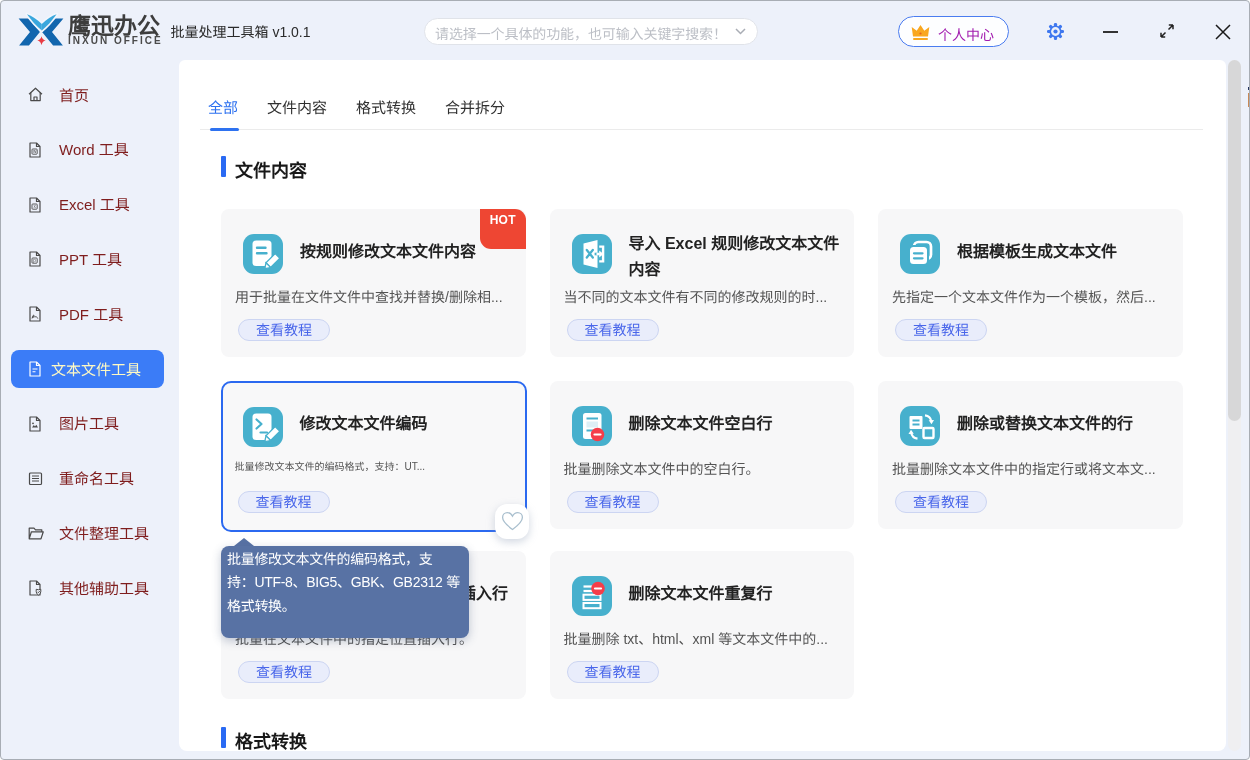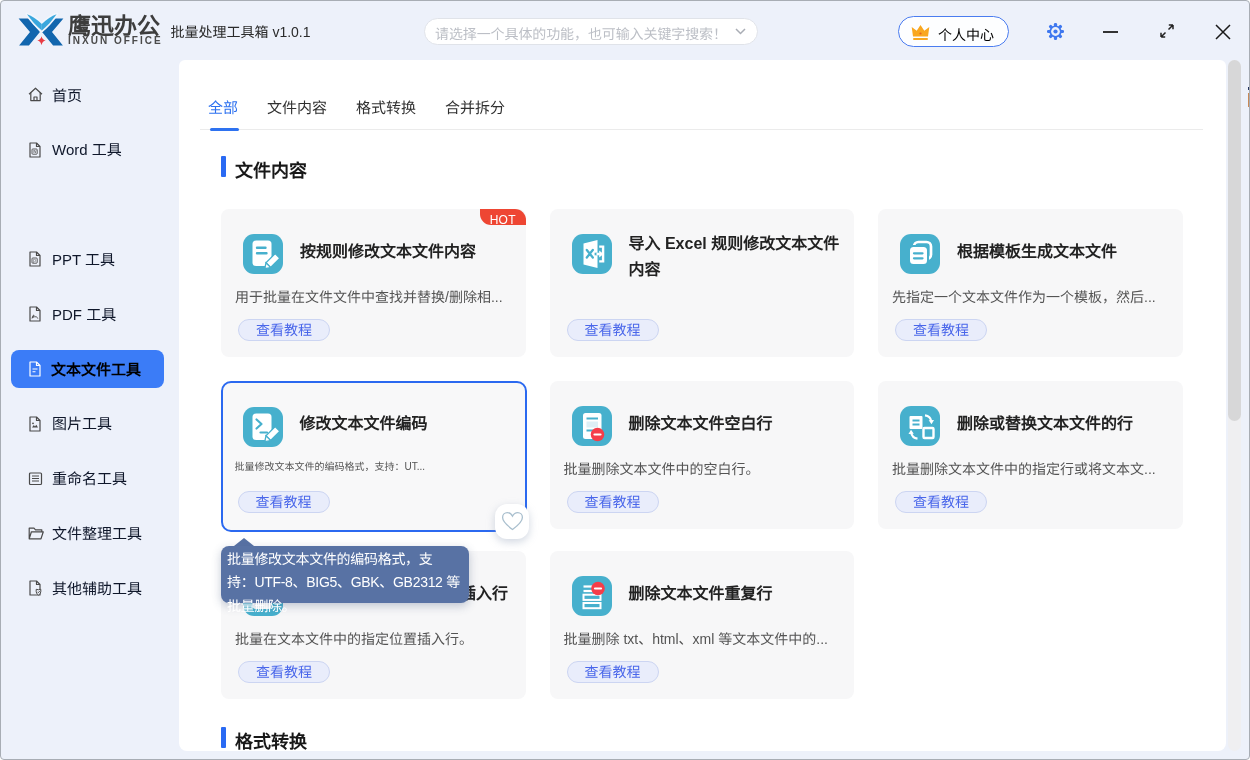--- a/index.html
+++ b/index.html
@@ -6,51 +6,51 @@
 html,body { width:1250px; height:760px; background:#fff; font-family:"Liberation Sans", sans-serif; }
 #win { position:relative; width:1250px; height:760px; background:#edf1fa; border:1px solid #a8adb4; border-radius:4px; overflow:hidden; }
 .abs { position:absolute; }
 
 #brandzh { left:67px; top:11px; font-size:23px; line-height:29px; font-weight:bold; color:#3d3d3d; }
 #branden { left:67px; top:35px; font-size:10px; line-height:10px; font-weight:bold; color:#4a4a4a; letter-spacing:2px; }
 #apptitle { left:169.5px; top:20px; font-size:14px; color:#2b2b2b; }
 #searchbox { left:423px; top:17px; width:334px; height:27px; background:#fff; border:1px solid #e0e3e9; border-radius:13.5px; }
 #searchph { left:434px; top:21.5px; font-size:14px; color:#bcbfc6; letter-spacing:-0.1px; }
 #vipbtn { left:897px; top:15px; width:111px; height:31px; border:1px solid #4a7cf0; border-radius:15.5px; background:#fdfeff; }
-#viptext { left:937px; top:23px; font-size:14px; color:#000000; }
+#viptext { left:937px; top:23px; font-size:14px; color:#a21caf; }
 
 .nav { position:absolute; left:0; width:178px; height:38px; }
 .nav .ico { position:absolute; left:27px; top:11px; }
-.nav .lbl { position:absolute; left:51px; top:7.5px; font-size:15px; color:#0f172a; white-space:nowrap; }
+.nav .lbl { position:absolute; left:58px; top:7.5px; font-size:15px; color:#7f1d1d; white-space:nowrap; }
 #navsel { position:absolute; left:10px; width:153px; height:38px; background:#3b7cf7; border-radius:8px; }
-#navsel .lbl { color:#000000; font-weight:bold; }
+#navsel .lbl { color:#fef9c3; font-weight:normal; }
 
 #panel { left:178px; top:59px; width:1047px; height:691px; background:#fff; border-radius:6px 6px 8px 8px; }
 .tab { position:absolute; top:95px; font-size:15px; color:#303030; }
 .tabact { color:#2e72f0; }
 #tabline { left:199px; top:128px; width:1003px; height:1px; background:#ebebeb; }
 #tabul { left:209px; top:127px; width:29px; height:3px; background:#2e72f0; border-radius:2px; }
 .secbar { position:absolute; width:5px; height:21px; background:#2a6af3; border-radius:1px; }
 .sectitle { position:absolute; font-size:18px; font-weight:bold; color:#181818; }
 
 .card { position:absolute; width:304.5px; height:148px; background:#f7f7f8; border-radius:8px; }
 .card .ic { position:absolute; left:22px; top:25px; width:40px; height:40px; }
 .card .t1 { position:absolute; left:79px; top:30px; width:210px; font-size:16px; font-weight:bold; color:#222; line-height:26px; white-space:nowrap; }
 .card .t2 { position:absolute; left:79px; top:22px; width:215px; font-size:16px; font-weight:bold; color:#222; line-height:26px; }
 .card .d { position:absolute; left:14px; top:76.5px; width:278px; font-size:14px; color:#545454; white-space:nowrap; overflow:hidden; }
 .card .btn { position:absolute; left:17px; top:110px; height:22px; padding:0 17px; background:#e9edfb; border:1px solid #ccd5f2; border-radius:11px; font-size:14px; color:#4a67ea; line-height:20px; }
-#hot { position:absolute; right:0; top:0; width:45.5px; height:16px; background:#ee4633; border-radius:0 11px 0 11px; color:#fff; font-size:12px; font-weight:normal; text-align:center; line-height:22px; letter-spacing:0.3px; }
+#hot { position:absolute; right:0; top:0; width:45.5px; height:40px; background:#ee4633; border-radius:0 11px 0 11px; color:#fff; font-size:12px; font-weight:bold; text-align:center; line-height:22px; letter-spacing:0.3px; }
 #selcard { position:absolute; left:219.5px; top:380px; width:306px; height:151px; background:#f8f8f9; border:2px solid #2b69f0; border-radius:10px; }
 #selcard .ic { position:absolute; left:20px; top:24px; width:40px; height:40px; }
 #selcard .t1 { position:absolute; left:77px; top:28px; font-size:16px; font-weight:bold; color:#222; line-height:26px; white-space:nowrap; }
 #selcard .d { position:absolute; left:12px; top:74.5px; width:278px; font-size:10px; color:#545454; white-space:nowrap; overflow:hidden; }
 #selcard .btn { position:absolute; left:15px; top:108px; height:22px; padding:0 17px; background:#e9edfb; border:1px solid #ccd5f2; border-radius:11px; font-size:14px; color:#4a67ea; line-height:20px; display:inline-block; }
 #heart { position:absolute; left:494px; top:503px; width:34px; height:35px; background:#fff; border-radius:12px; box-shadow:0 3px 9px rgba(140,155,180,.4); }
 
-#tip { position:absolute; left:220px; top:544.5px; width:248px; height:57px; background:#5872a4; border-radius:8px; box-shadow:0 3px 10px rgba(60,80,120,.3); color:#fff; font-size:14px; line-height:23.8px; padding:2px 0 0 6px; }
+#tip { position:absolute; left:220px; top:544.5px; width:248px; height:92px; background:#5872a4; border-radius:8px; box-shadow:0 3px 10px rgba(60,80,120,.3); color:#fff; font-size:14px; line-height:23.8px; padding:2px 0 0 6px; }
 #tip div { white-space:nowrap; letter-spacing:-0.3px; }
 #tiparrow { position:absolute; left:232.5px; top:536.8px; width:0; height:0; border-left:10px solid transparent; border-right:10px solid transparent; border-bottom:8px solid #5872a4; }
 
 #sctrack { left:1226.5px; top:59px; width:13px; height:691px; background:#efeff1; border-radius:7px; }
 #scthumb { left:1226.5px; top:59px; width:13px; height:361px; background:#d7d7d8; border-radius:7px; }
 
 #botline { left:8px; top:757.5px; width:1234px; height:2px; background:#c6c6c6; }
 #botseg { left:190px; top:757.5px; width:43px; height:2px; background:#7a7a7a; }
 </style>
 </head>
@@ -139,20 +139,31 @@
     <svg class="ico" width="14" height="16" viewBox="0 0 14 16">
         <g fill="none" stroke="#4a4a4a" stroke-width="1.2" stroke-linejoin="round">
           <path d="M2,1 H8.5 L12,4.5 V15 H2 Z"></path>
           <path d="M8.5,1 V4.5 H12"></path>
           <rect x="4" y="7" width="5.2" height="5.2" rx="0.8" stroke-width="0.9"></rect>
         </g>
         <text x="6.6" y="11" font-size="4.6" text-anchor="middle" fill="#4a4a4a">w</text>
       </svg>
     <div class="lbl">Word 工具</div>
   </div>
+  <div class="nav" style="top:184.6px">
+    <svg class="ico" width="14" height="16" viewBox="0 0 14 16">
+        <g fill="none" stroke="#4a4a4a" stroke-width="1.2" stroke-linejoin="round">
+          <path d="M2,1 H8.5 L12,4.5 V15 H2 Z"></path>
+          <path d="M8.5,1 V4.5 H12"></path>
+          <rect x="4" y="7" width="5.2" height="5.2" rx="0.8" stroke-width="0.9"></rect>
+        </g>
+        <text x="6.6" y="11" font-size="4.6" text-anchor="middle" fill="#4a4a4a">x</text>
+      </svg>
+    <div class="lbl">Excel 工具</div>
+  </div>
   <div class="nav" style="top:239.4px">
     <svg class="ico" width="14" height="16" viewBox="0 0 14 16">
         <g fill="none" stroke="#4a4a4a" stroke-width="1.2" stroke-linejoin="round">
           <path d="M2,1 H8.5 L12,4.5 V15 H2 Z"></path>
           <path d="M8.5,1 V4.5 H12"></path>
           <rect x="4" y="7" width="5.2" height="5.2" rx="0.8" stroke-width="0.9"></rect>
         </g>
         <text x="6.6" y="11" font-size="4.6" text-anchor="middle" fill="#4a4a4a">p</text>
       </svg>
     <div class="lbl">PPT 工具</div>
@@ -247,20 +258,21 @@
     <svg class="ic" viewBox="0 0 40 40">
         <rect width="40" height="40" rx="11" fill="#47b0cd"></rect>
         <path d="M11.5,9.5 L25.5,6 V34 L11.5,30.5 Z" fill="#fff"></path>
         <path d="M14.8,16 L20.8,23.5 M20.8,16 L14.8,23.5" stroke="#47b0cd" stroke-width="2.3" stroke-linecap="round"></path>
         <rect x="22.6" y="18.7" width="3" height="2.6" fill="#47b0cd"></rect>
         <path d="M27.2,12.6 H31.1 V27.4 H27.2" fill="none" stroke="#fff" stroke-width="2.4"></path>
         <path d="M24.5,20 h3.2" stroke="#fff" stroke-width="2.6"></path>
         <path d="M27.2,16.4 L31.6,20 L27.2,23.6 Z" fill="#fff"></path>
       </svg>
     <div class="t2">导入 Excel 规则修改文本文件内容</div>
+    <div class="d">当不同的文本文件有不同的修改规则的时...</div>
     <div class="btn">查看教程</div>
   </div>
   <div class="card" style="left:877px;top:208px">
     <svg class="ic" viewBox="0 0 40 40">
         <rect width="40" height="40" rx="11" fill="#47b0cd"></rect>
         <rect x="14" y="8" width="17" height="17" rx="4.5" fill="none" stroke="#fff" stroke-width="2.7"></rect>
         <rect x="9" y="12" width="19" height="19" rx="4.5" fill="#fff" stroke="#47b0cd" stroke-width="2"></rect>
         <path d="M14,19.3 h8.5 M14,24.3 h8.5" stroke="#47b0cd" stroke-width="2.3" stroke-linecap="round"></path>
       </svg>
     <div class="t1">根据模板生成文本文件</div>
@@ -345,21 +357,21 @@
 
   <div class="abs" id="heart"></div>
   <svg class="abs" style="left:499.5px;top:510px" width="23" height="21" viewBox="0 0 23 21">
     <path d="M11.5,18.5 C4.5,13.2 1.6,9.8 1.6,6.4 C1.6,3.7 3.7,1.6 6.3,1.6 C8.5,1.6 10.4,3 11.5,5.1 C12.6,3 14.5,1.6 16.7,1.6 C19.3,1.6 21.4,3.7 21.4,6.4 C21.4,9.8 18.5,13.2 11.5,18.5 Z" fill="none" stroke="#a9bfce" stroke-width="1.3"></path>
   </svg>
 
   <div class="abs" id="tiparrow"></div>
   <div class="abs" id="tip">
       <div>批量修改文本文件的编码格式，支</div>
       <div>持：UTF-8、BIG5、GBK、GB2312 等</div>
-      <div>批量删除。</div>
+      <div>格式转换。</div>
     </div>
 
   <div class="abs" id="botline"></div>
   <div class="abs" id="botseg"></div>
 
   <div class="abs" style="left:1247px;top:86px;width:3px;height:3px;background:#25355e"></div>
   <div class="abs" style="left:1247px;top:92px;width:3px;height:14px;background:#c98a56"></div>
 </div>
 
 </body></html>

